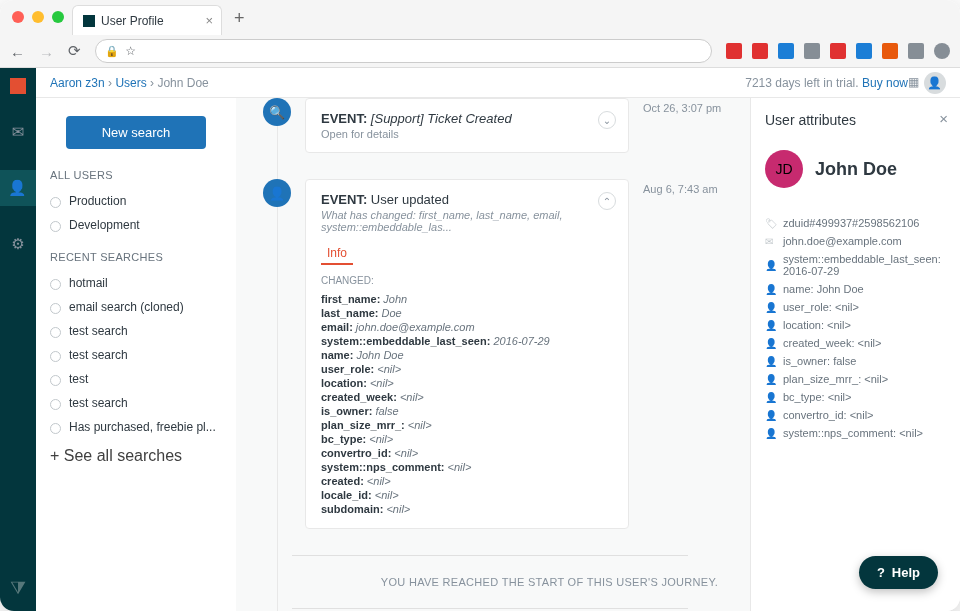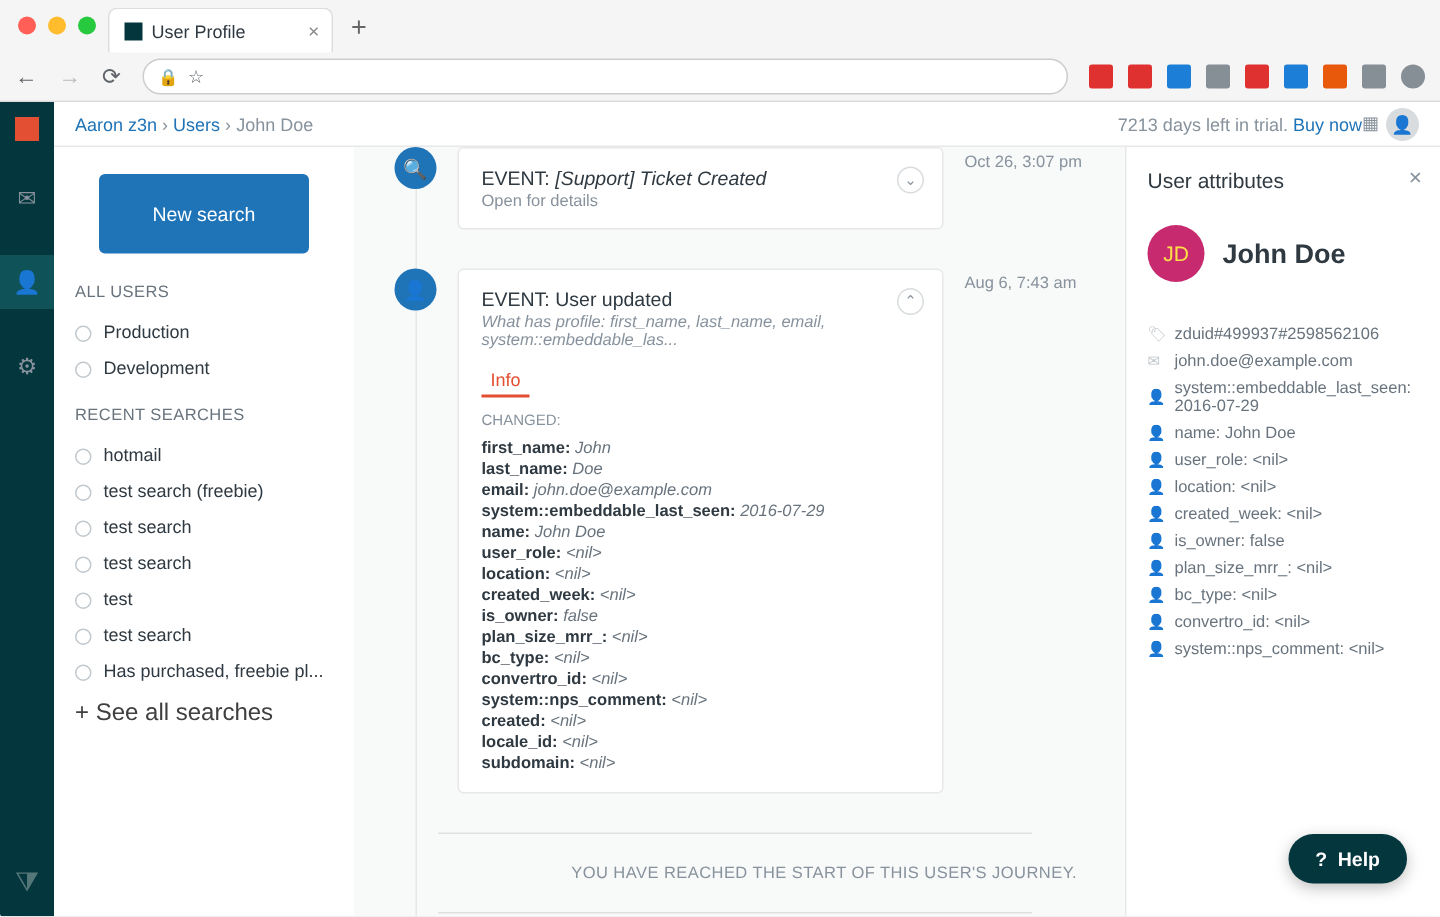--- a/index.html
+++ b/index.html
@@ -1,17 +1,17 @@
 <!DOCTYPE html>
 <html><head>
 <meta charset="utf-8">
 <style>
 * { box-sizing: border-box; margin: 0; padding: 0; }
 body { font-family: -apple-system, BlinkMacSystemFont, "Segoe UI", sans-serif; font-size: 13px; color: #2f3941; background: transparent; }
-.browser-window { width: 960px; height: 611px; background: #fff; border-radius: 2px; box-shadow: 0 8px 32px rgba(0,0,0,.2); overflow: hidden; display: flex; flex-direction: column; }
+.browser-window { width: 960px; height: 611px; background: #fff; border-radius: 14px; box-shadow: 0 8px 32px rgba(0,0,0,.2); overflow: hidden; display: flex; flex-direction: column; }
 .browser-chrome { height: 68px; background: #f5f5f5; border-bottom: 1px solid #ddd; display: flex; flex-direction: column; }
 .tab-bar { height: 36px; display: flex; align-items: flex-end; padding-left: 72px; position: relative; }
 .traffic-lights { position: absolute; left: 12px; top: 11px; display: flex; gap: 8px; }
 .traffic-lights span { width: 12px; height: 12px; border-radius: 50%; display: block; }
 .tl-red { background: #ff5f56; }
 .tl-yellow { background: #ffbd2e; }
 .tl-green { background: #27c93f; }
 .browser-tab { background: #fff; height: 30px; border-radius: 6px 6px 0 0; padding: 0 28px 0 10px; display: flex; align-items: center; gap: 6px; font-size: 12px; position: relative; min-width: 150px; border: 1px solid #ddd; border-bottom: none; }
 .browser-tab .close { position: absolute; right: 8px; color: #888; font-size: 13px; }
 .new-tab { color: #666; font-size: 18px; margin-left: 12px; padding-bottom: 6px; }
@@ -34,50 +34,50 @@
 .content { flex: 1; display: flex; flex-direction: column; overflow: hidden; }
 .topbar { height: 30px; border-bottom: 1px solid #e8e8e8; display: flex; align-items: center; padding: 0 14px; font-size: 12px; }
 .breadcrumb { color: #1f73b7; }
 .breadcrumb .sep, .breadcrumb .current { color: #87929d; }
 .topbar-right { margin-left: auto; display: flex; align-items: center; color: #87929d; font-size: 12px; }
 .topbar-right a { color: #1f73b7; text-decoration: none; }
 .topbar-right .iconsq { width: 16px; height: 16px; display: inline-block; color: #87929d; }
 .topbar-right .avatar { width: 22px; height: 22px; border-radius: 50%; background: #d8dcde; display: flex; align-items: center; justify-content: center; color: #68737d; }
 .body { flex: 1; display: flex; overflow: hidden; background: #f8f9f9; }
 .sidebar { width: 200px; background: #fff; padding: 18px 14px; overflow-y: auto; }
-.new-search-btn { background: #1f73b7; color: #fff; border: none; border-radius: 4px; padding: 19px 0; width: 140px; font-size: 13px; margin: 0 auto 20px; display: block; cursor: pointer; }
+.new-search-btn { background: #1f73b7; color: #fff; border: none; border-radius: 4px; padding: 9px 0; width: 140px; font-size: 13px; margin: 0 auto 20px; display: block; cursor: pointer; }
 .sidebar h4 { font-size: 11px; color: #68737d; font-weight: 400; margin: 14px 0 8px; letter-spacing: .3px; }
 .sidebar-list li { list-style: none; display: flex; align-items: flex-end; gap: 8px; padding: 5px 0; font-size: 12px; color: #2f3941; cursor: pointer; }
 .sidebar-list li .dot { width: 11px; height: 11px; border: 1.5px solid #c2c8cc; border-radius: 50%; flex-shrink: 0; }
 .see-all { color: #404040; font-size: 16px; margin-top: 8px; display: block; }
 .feed { flex: 1; overflow-y: auto; padding: 0 32px 0 26px; position: relative; }
 .feed::before { content: ''; position: absolute; left: 41px; top: 0; bottom: 0; width: 1px; background: #e8e8e8; }
 .event-row { display: flex; align-items: flex-start; gap: 14px; margin-bottom: 26px; position: relative; }
 .event-ico { width: 28px; height: 28px; border-radius: 50%; display: flex; align-items: center; justify-content: center; color: #fff; font-size: 13px; z-index: 1; flex-shrink: 0; margin-left: 1px; }
 .event-ico.blue { background: #1f73b7; }
 .event-card { background: #fff; border: 1px solid #e8e8e8; border-radius: 4px; flex: 1; padding: 12px 15px; position: relative; }
 .event-card .toggle { position: absolute; right: 12px; top: 12px; width: 18px; height: 18px; border: 1px solid #d8dcde; border-radius: 50%; display: flex; align-items: center; justify-content: center; color: #87929d; font-size: 10px; }
 .event-title { font-size: 13px; color: #2f3941; }
-.event-title strong { font-weight: 400; }
+.event-title strong { font-weight: 700; }
 .event-title .italic { font-style: italic; }
 .event-sub { font-size: 11px; color: #87929d; margin-top: 2px; }
 .event-time { font-size: 11px; color: #87929d; margin-top: 4px; white-space: nowrap; width: 75px; flex-shrink: 0; }
 .info-tab { border-bottom: 2px solid #e34f32; color: #e34f32; font-size: 12px; display: inline-block; padding: 3px 6px; margin-top: 10px; }
 .changed-label { font-size: 10px; color: #87929d; text-transform: uppercase; margin-top: 10px; }
 .attr-list { margin-top: 6px; }
 .attr-list div { font-size: 11px; color: #2f3941; padding: 1px 0; }
 .attr-list .k { font-weight: 700; }
 .attr-list .v { font-style: italic; color: #68737d; }
 .journey-end { text-align: right; font-size: 11px; color: #87929d; margin: 20px 0; letter-spacing: .3px; }
 .divider-line { height: 1px; background: #e0e0e0; margin: 14px 30px; }
 .right-panel { width: 210px; background: #fff; border-left: 1px solid #e8e8e8; padding: 14px; overflow-y: auto; position: relative; }
 .right-panel h3 { font-size: 14px; font-weight: 400; color: #2f3941; }
 .right-panel .close { position: absolute; right: 12px; top: 12px; color: #87929d; font-size: 15px; }
 .user-head { display: flex; align-items: center; gap: 12px; margin: 22px 0 26px; }
-.user-badge { width: 38px; height: 38px; border-radius: 50%; background: #c72a6f; color: #fde047; display: flex; align-items: center; justify-content: center; font-size: 14px; font-weight: 500; }
+.user-badge { width: 38px; height: 38px; border-radius: 50%; background: #c72a6f; color: #000000; display: flex; align-items: center; justify-content: center; font-size: 14px; font-weight: 500; }
 .user-name { font-size: 18px; font-weight: 700; color: #2f3941; }
 .ua-list div { font-size: 11px; color: #68737d; padding: 3px 0; display: flex; align-items: center; gap: 8px; }
 .ua-list .ico { color: #c2c8cc; width: 10px; font-size: 10px; flex-shrink: 0; }
 .help-fab { position: absolute; right: 22px; bottom: 22px; background: #03363d; color: #fff; border-radius: 20px; padding: 9px 18px; display: flex; align-items: center; gap: 7px; font-size: 13px; font-weight: 600; box-shadow: 0 3px 10px rgba(0,0,0,.25); }
 </style>
 </head>
 <body>
 
 <div class="browser-window">
   <div class="browser-chrome">
@@ -157,21 +157,21 @@
               </li>
             </ul>
           <h4>RECENT SEARCHES</h4>
           <ul class="sidebar-list" id="recent">
               <li>
                 <span class="dot"></span>
                 <span>hotmail</span>
               </li>
               <li>
                 <span class="dot"></span>
-                <span>test search (freebie)</span>
+                <span>email search (cloned)</span>
               </li>
               <li>
                 <span class="dot"></span>
                 <span>test search</span>
               </li>
               <li>
                 <span class="dot"></span>
                 <span>test search</span>
               </li>
               <li>
@@ -199,21 +199,21 @@
               <div class="event-sub">Open for details</div>
             </div>
             <div class="event-time">Oct 26, 3:07 pm</div>
           </div>
 
           <div class="event-row">
             <div class="event-ico blue">👤</div>
             <div class="event-card">
               <span class="toggle">⌃</span>
               <div class="event-title"><strong>EVENT:</strong> <span>User updated</span></div>
-              <div class="event-sub" style="font-style:italic">What has profile: first_name, last_name, email, system::embeddable_las...</div>
+              <div class="event-sub" style="font-style:italic">What has changed: first_name, last_name, email, system::embeddable_las...</div>
               <span class="info-tab">Info</span>
               <div class="changed-label">CHANGED:</div>
               <div class="attr-list" id="event-attrs">
                   <div><span class="k">first_name:</span> <span class="v">John</span></div>
                   <div><span class="k">last_name:</span> <span class="v">Doe</span></div>
                   <div><span class="k">email:</span> <span class="v">john.doe@example.com</span></div>
                   <div><span class="k">system::embeddable_last_seen:</span> <span class="v">2016-07-29</span></div>
                   <div><span class="k">name:</span> <span class="v">John Doe</span></div>
                   <div><span class="k">user_role:</span> <span class="v">&lt;nil&gt;</span></div>
                   <div><span class="k">location:</span> <span class="v">&lt;nil&gt;</span></div>

